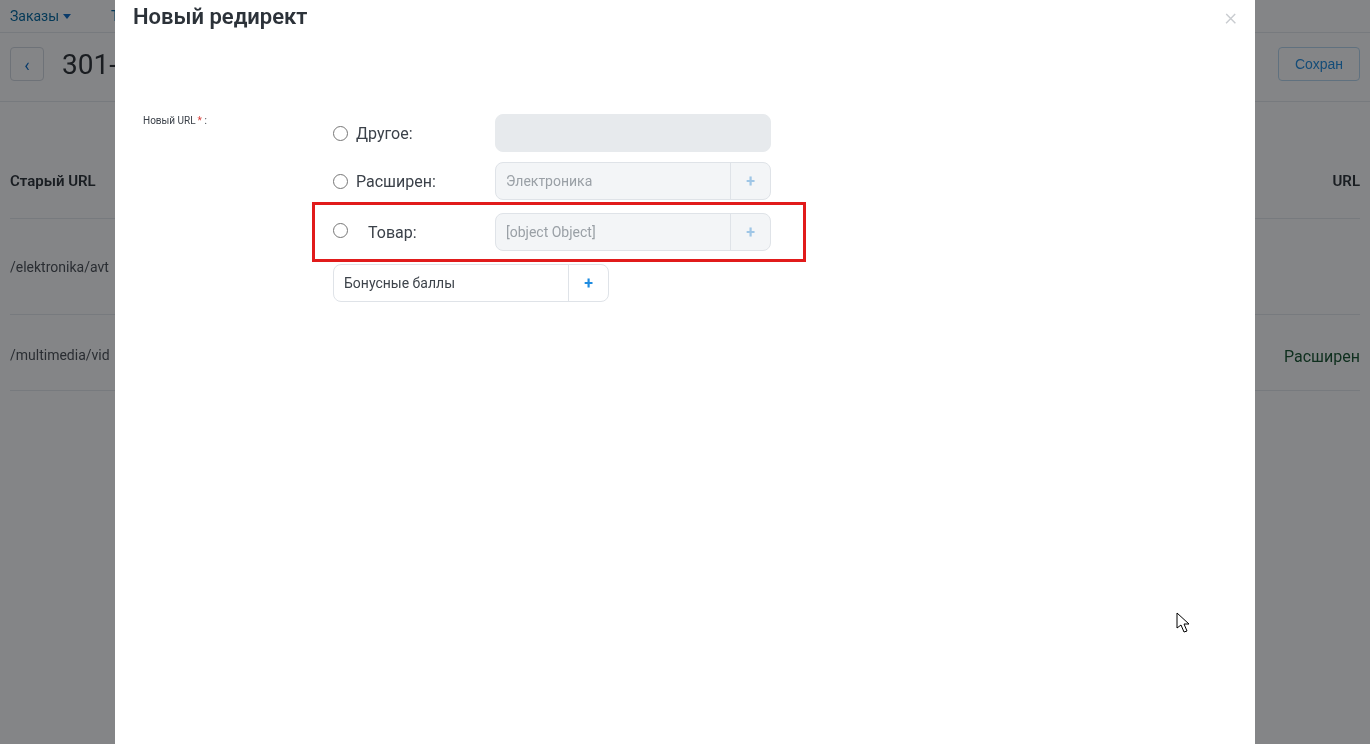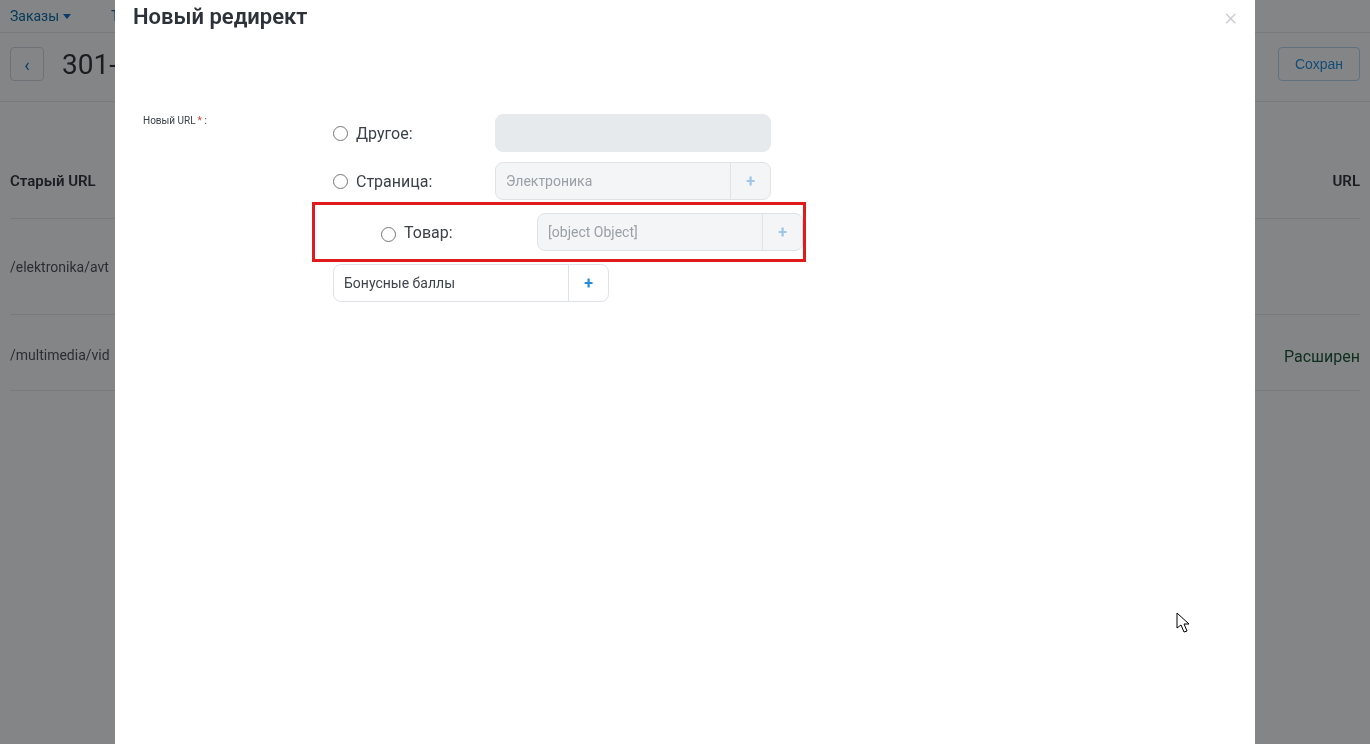--- a/index.html
+++ b/index.html
@@ -183,21 +183,21 @@
 }
 .opt-row.highlight {
   outline: 3px solid #e11b1b;
   outline-offset: 0;
   height: 54px;
   margin-left: -18px;
   padding-left: 18px;
   width: 488px;
   z-index: 2;
 }
-.highlight .opt-left { width: 162px; display: flex; align-items: flex-end; gap: 8px; margin-left: 48px; }
+.highlight .opt-left { width: 162px; display: flex; align-items: flex-start; gap: 20px; }
 .highlight .opt-right { width: 276px; }
 
 input[type=radio] {
   width: 15px; height: 15px;
   accent-color: #1f8ce0;
   margin: 0;
 }
 .opt-label {
   margin-left: 8px;
   color: #3b4149;
@@ -305,21 +305,21 @@
               <div class="opt-row">
                 <div class="picker disabled"></div>
               </div>
             </div>
           </div>
 
           <div style="display:flex">
             <div class="options-col">
               <div class="opt-row">
                 <input type="radio" name="newurl" style="">
-                <span class="opt-label">Страница:</span>
+                <span class="opt-label">Расширен:</span>
               </div>
             </div>
             <div class="value-col">
               <div class="opt-row">
                 <div class="picker placeholder">
                   <span>Электроника</span>
                   <span class="plus">+</span>
                 </div>
               </div>
             </div>

